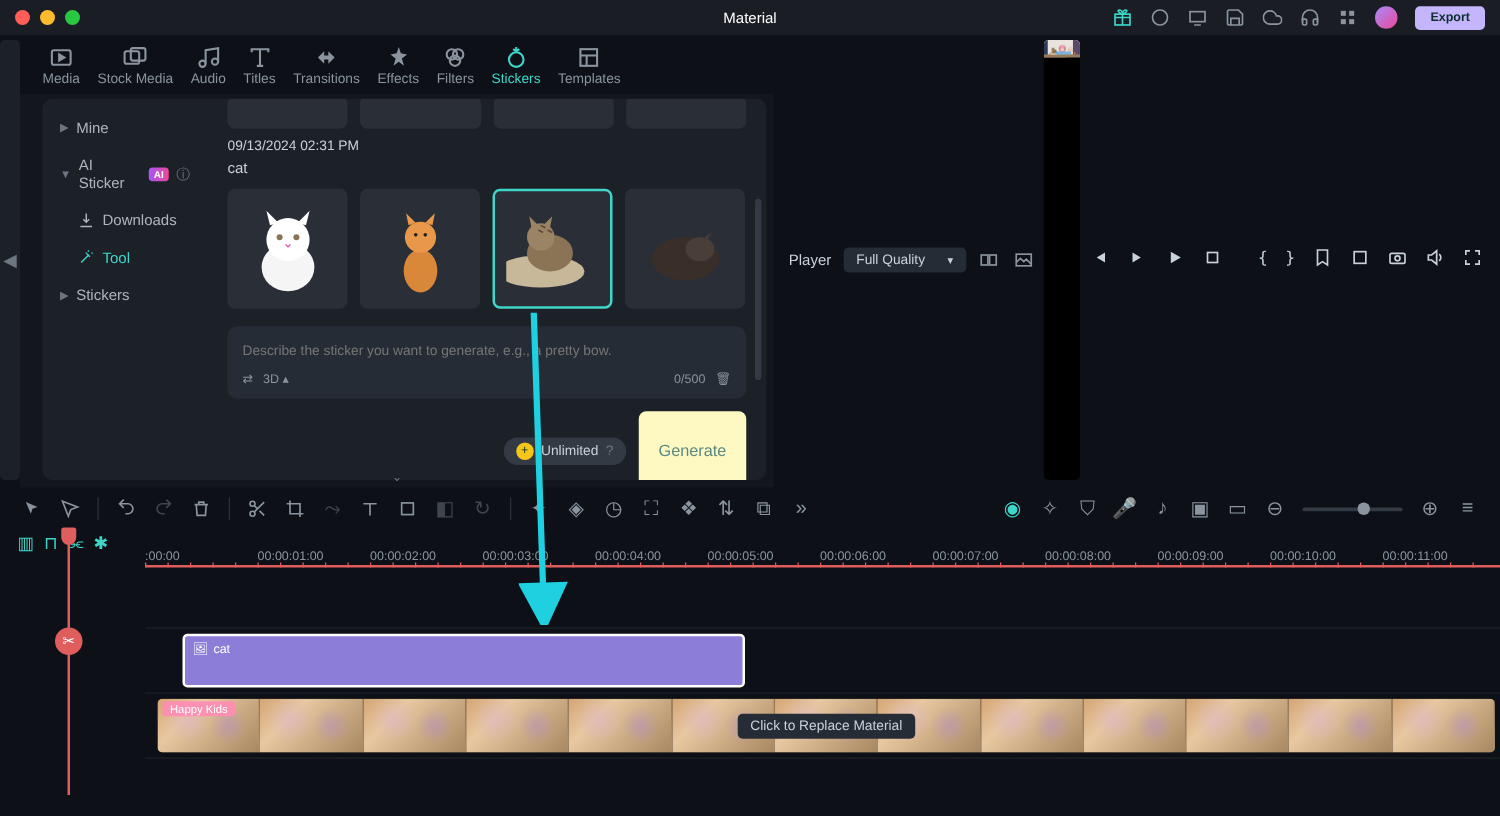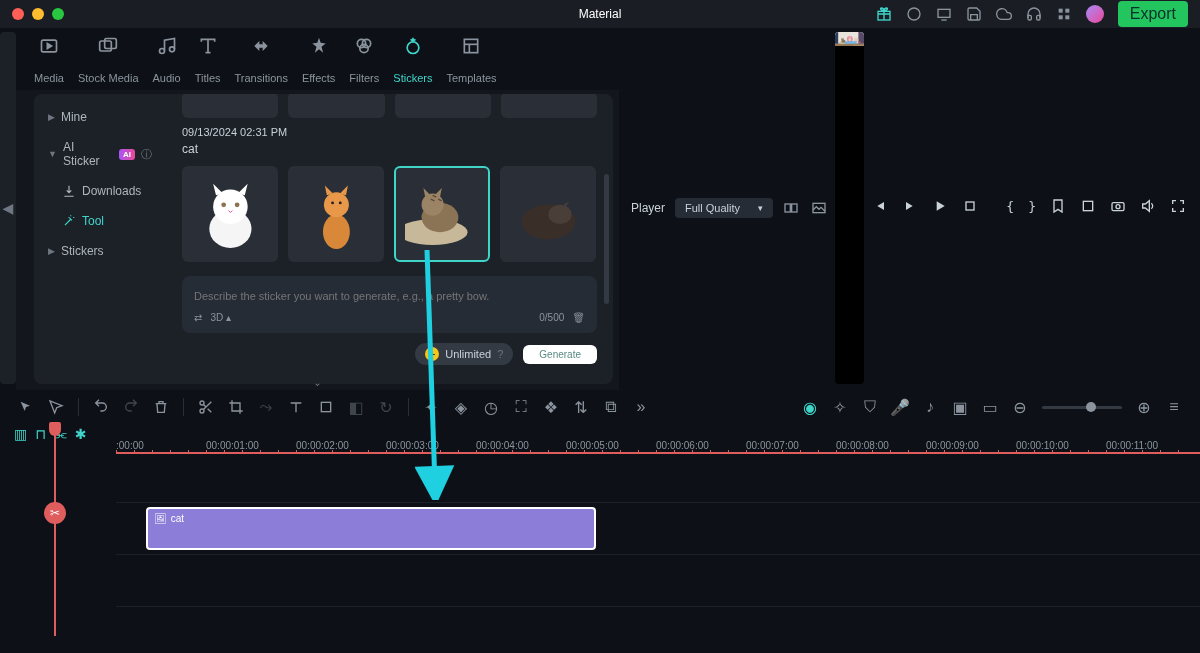--- a/index.html
+++ b/index.html
@@ -6,26 +6,26 @@
 body { background: #0d1117; color: #c9d1d9; width: 1200px; height: 653px; overflow: hidden; position: relative; }
 .titlebar { height: 28px; background: #1a1e24; display: flex; align-items: center; padding: 0 12px; position: relative; }
 .traffic-lights { display: flex; gap: 8px; }
 .traffic-light { width: 12px; height: 12px; border-radius: 50%; }
 .red { background: #ff5f57; }
 .yellow { background: #febc2e; }
 .green { background: #28c840; }
 .titlebar-title { position: absolute; left: 50%; transform: translateX(-50%); font-size: 12px; color: #fff; }
 .titlebar-right { margin-left: auto; display: flex; gap: 14px; align-items: center; }
 .titlebar-icon { width: 16px; height: 16px; color: #8b949e; cursor: pointer; }
-.export-btn { background: #22c55e; color: #0b2f2a; font-size: 16px; padding: 4px 12px; border-radius: 4px; font-weight: 400; }
+.export-btn { background: #c4b5fd; color: #0b2f2a; font-size: 10px; padding: 4px 12px; border-radius: 4px; font-weight: 700; }
 
 .main-row { display: flex; height: 362px; }
 .left-panel { width: 603px; display: flex; flex-direction: column; background: #13171d; position: relative; }
 .tabs { display: flex; padding: 8px 18px 0; gap: 14px; background: #0d1117; }
-.tab { display: flex; flex-direction: column; align-items: center; gap: 16px; color: #8b949e; font-size: 11px; cursor: pointer; padding-bottom: 6px; }
+.tab { display: flex; flex-direction: column; align-items: center; gap: 1px; color: #8b949e; font-size: 11px; cursor: pointer; padding-bottom: 6px; }
 .tab.active { color: #3fd5c9; }
 .tab-icon { width: 22px; height: 20px; display: flex; align-items: center; justify-content: center; }
 .tab-icon svg { width: 20px; height: 20px; }
 .left-body { display: flex; flex: 1; background: #1c2128; border-radius: 8px; margin: 4px 6px 6px 18px; overflow: hidden; }
 .sidebar { width: 132px; background: #1c2128; padding: 8px 0; font-size: 12px; }
 .sidebar-item { padding: 8px 14px; color: #aeb5bc; display: flex; align-items: center; gap: 6px; cursor: pointer; }
 .sidebar-item .chev { font-size: 9px; color: #6e7681; }
 .sidebar-item.sub { padding-left: 28px; }
 .sidebar-item.active { color: #3fd5c9; }
 .ai-badge { background: linear-gradient(90deg,#a855f7,#ec4899); color: #fff; font-size: 8px; padding: 1px 4px; border-radius: 3px; font-weight: 700; }
@@ -38,21 +38,21 @@
 .thumb.preview-row { width: 97px; height: 26px; }
 .thumb.selected { border: 2px solid #3fd5c9; }
 .cat-svg { width: 80%; height: 80%; }
 .prompt-box { background: #262c36; border-radius: 8px; margin-top: 14px; padding: 10px 12px; }
 .prompt-input { background: transparent; border: none; color: #8b949e; font-size: 11px; width: 100%; outline: none; }
 .prompt-bottom { display: flex; align-items: center; justify-content: space-between; margin-top: 8px; font-size: 10px; color: #8b949e; }
 .prompt-actions { display: flex; align-items: center; gap: 8px; }
 .gen-row { display: flex; justify-content: flex-end; gap: 10px; margin-top: 10px; align-items: center; }
 .unlimited-pill { background: #333a44; border-radius: 14px; padding: 4px 10px; font-size: 11px; color: #c9d1d9; display: flex; align-items: center; gap: 6px; }
 .unlimited-pill .dot { width: 14px; height: 14px; background: #f5c518; border-radius: 50%; display: flex; align-items: center; justify-content: center; color: #0b2f2a; font-size: 10px; }
-.generate-btn { background: #ffffff; color: #5a8a82; font-size: 10px; padding: 4px 16px; border-radius: 6px; }
+.generate-btn { background: #fef9c3; color: #5a8a82; font-size: 13px; padding: 24px 16px; border-radius: 6px; }
 .resize-chev { position: absolute; bottom: 2px; left: 50%; transform: translateX(-50%); color: #6e7681; font-size: 10px; }
 
 .side-arrow { width: 16px; background: #1c2128; display: flex; align-items: center; justify-content: center; color: #6e7681; font-size: 14px; margin: 4px 0 6px; border-radius: 4px; cursor: pointer; }
 
 .right-panel { flex: 1; display: flex; flex-direction: row; padding: 4px 6px 6px 4px; }
 .player-bar { display: flex; align-items: center; gap: 10px; padding: 6px 8px; font-size: 12px; }
 .quality-select { background: #262c36; padding: 4px 10px; border-radius: 4px; font-size: 11px; display: flex; align-items: center; gap: 18px; cursor: pointer; }
 .player-bar-right { margin-left: auto; display: flex; gap: 12px; color: #8b949e; }
 .preview { flex: 1; background: #000; border-radius: 4px; position: relative; overflow: hidden; }
 .preview-scene { position: absolute; inset: 0; }
@@ -633,20 +633,39 @@
     <div class="track-head">
       <div class="track-head-icons">
         <span>▣</span>
         <span>1</span>
         <span>🔒</span>
         <span>🔈</span>
         <span>👁</span>
       </div>
       <span>Video 1</span>
     </div>
+    <div class="clip video" style="left:10px;right:4px;">
+      <div class="thumb-strip">
+          <div></div>
+          <div></div>
+          <div></div>
+          <div></div>
+          <div></div>
+          <div></div>
+          <div></div>
+          <div></div>
+          <div></div>
+          <div></div>
+          <div></div>
+          <div></div>
+          <div></div>
+        </div>
+      <div class="clip-title-badge">Happy Kids</div>
+      <div class="replace-hint">Click to Replace Material</div>
+    </div>
   </div>
 
   <div class="track-row" style="height:30px">
     <div class="track-head">
         <div class="track-head-icons">
           <span>▣</span>
         </div>
       </div>
   </div>
 </div>

